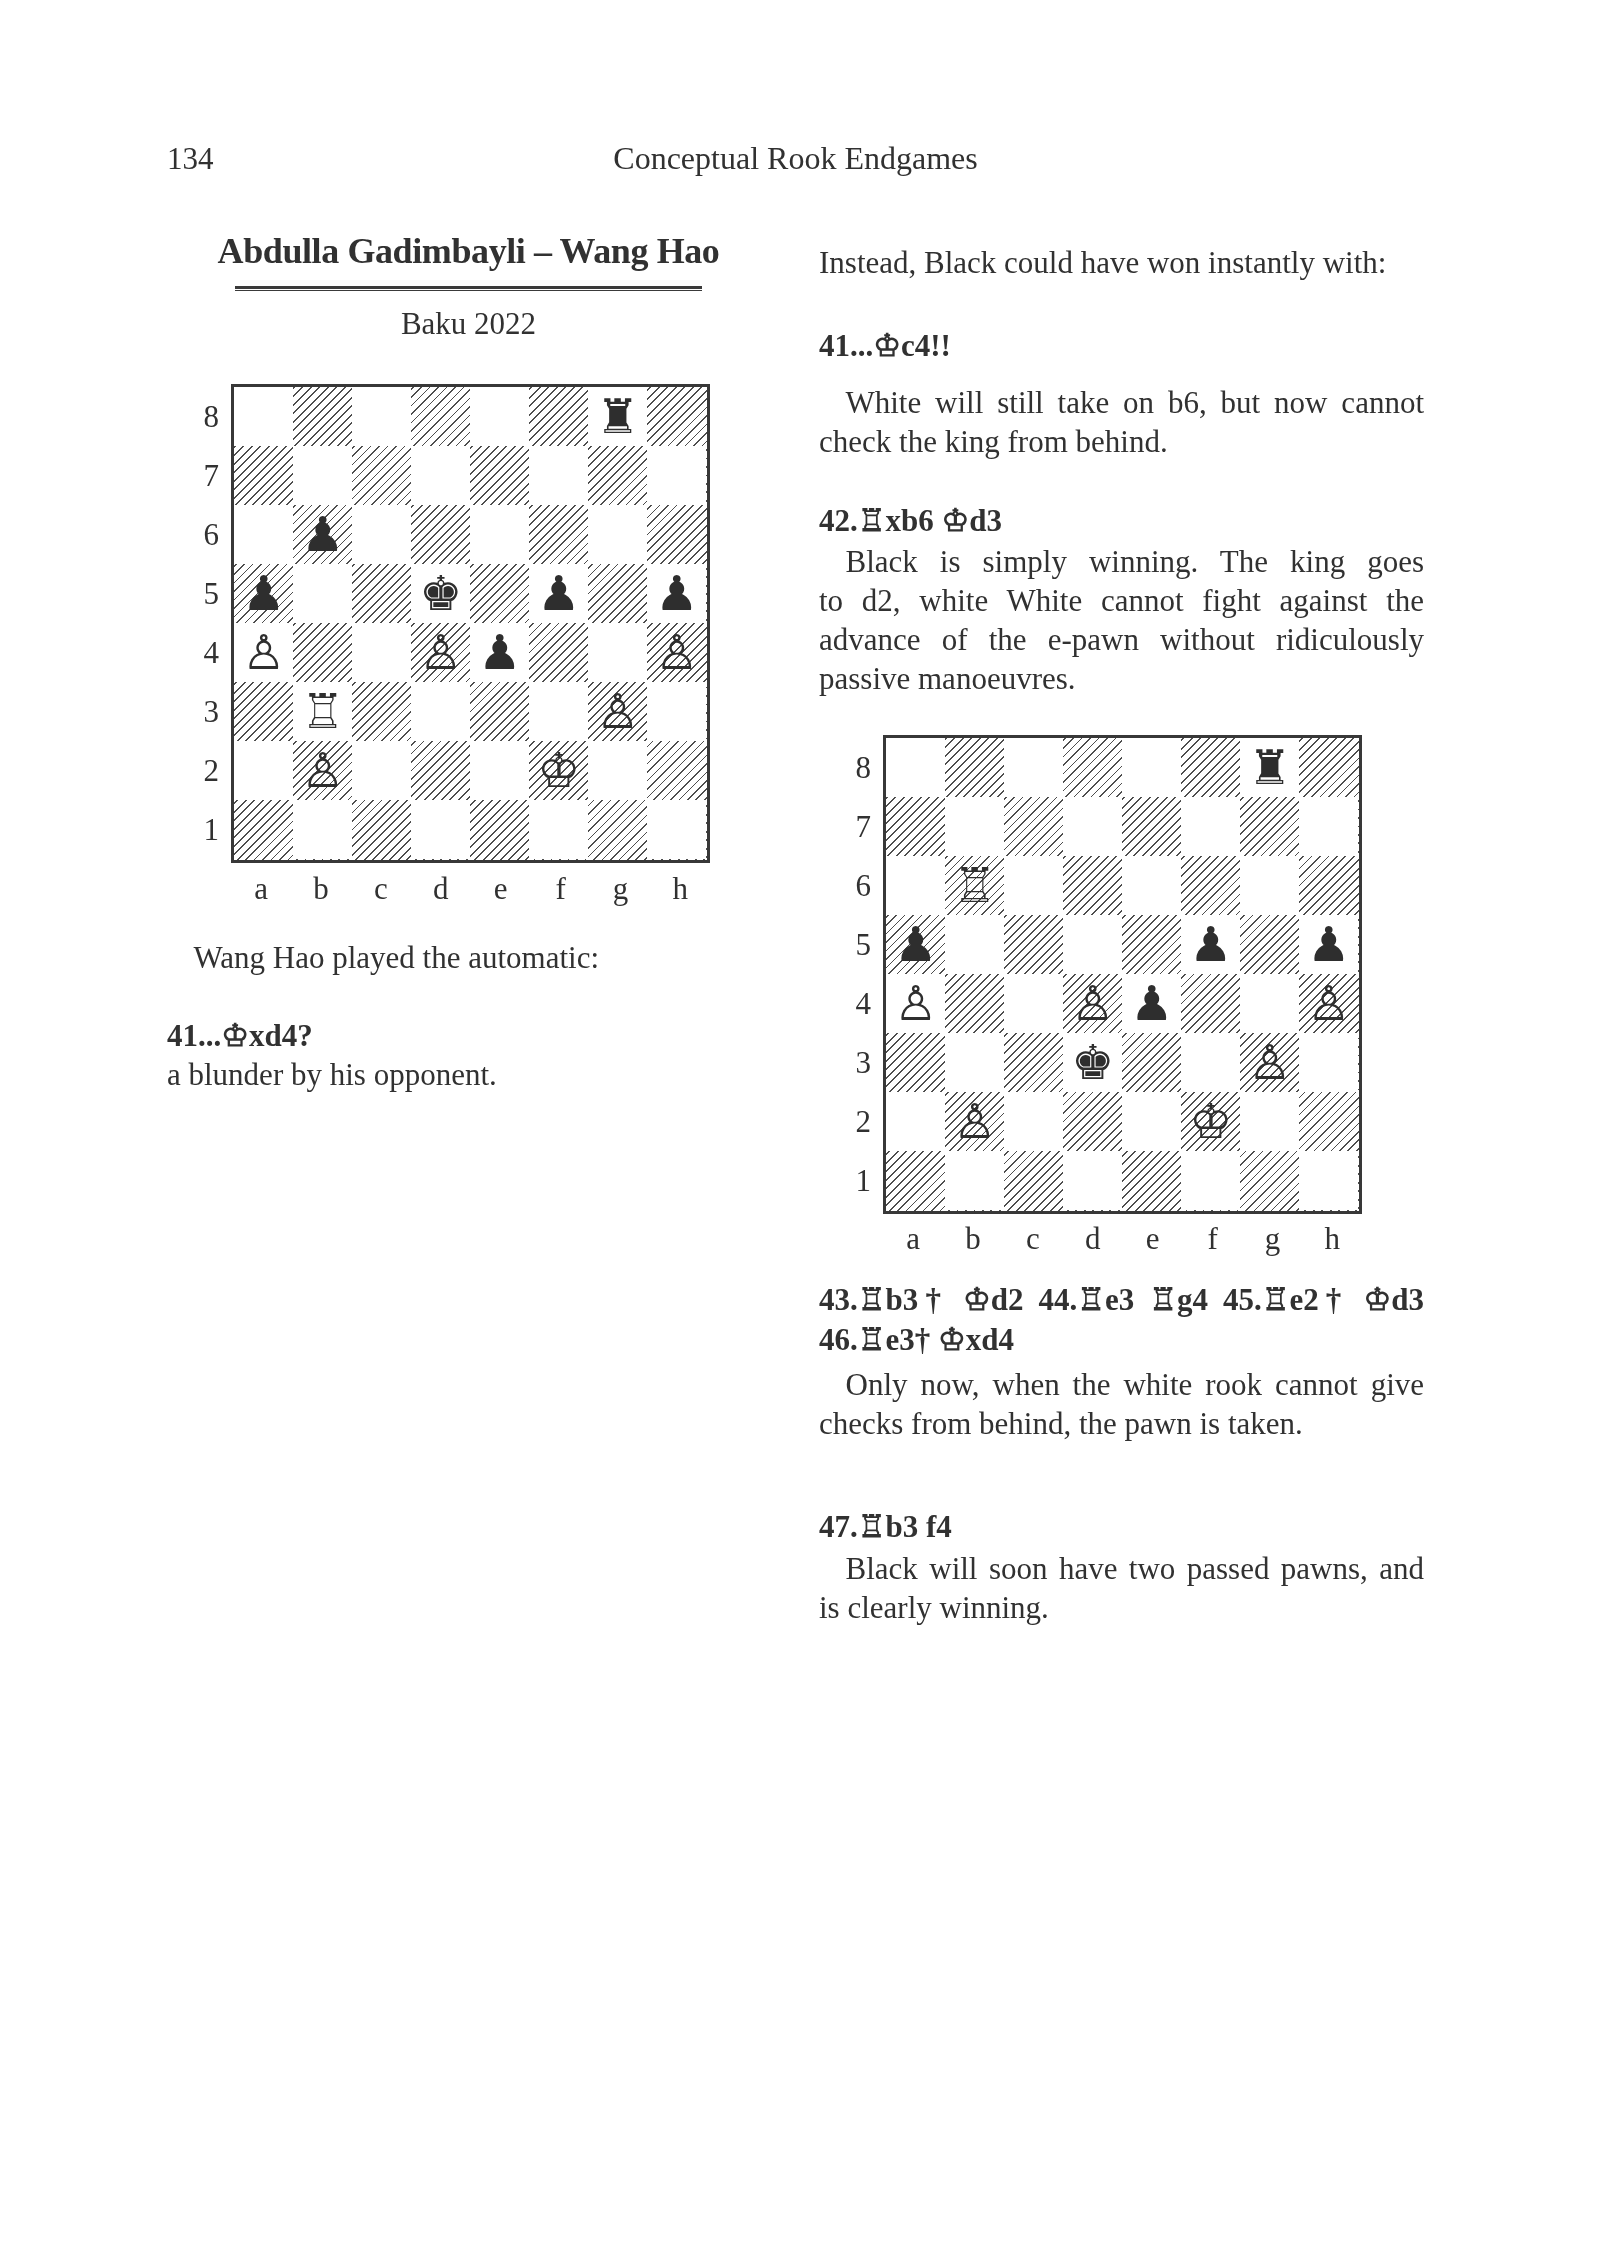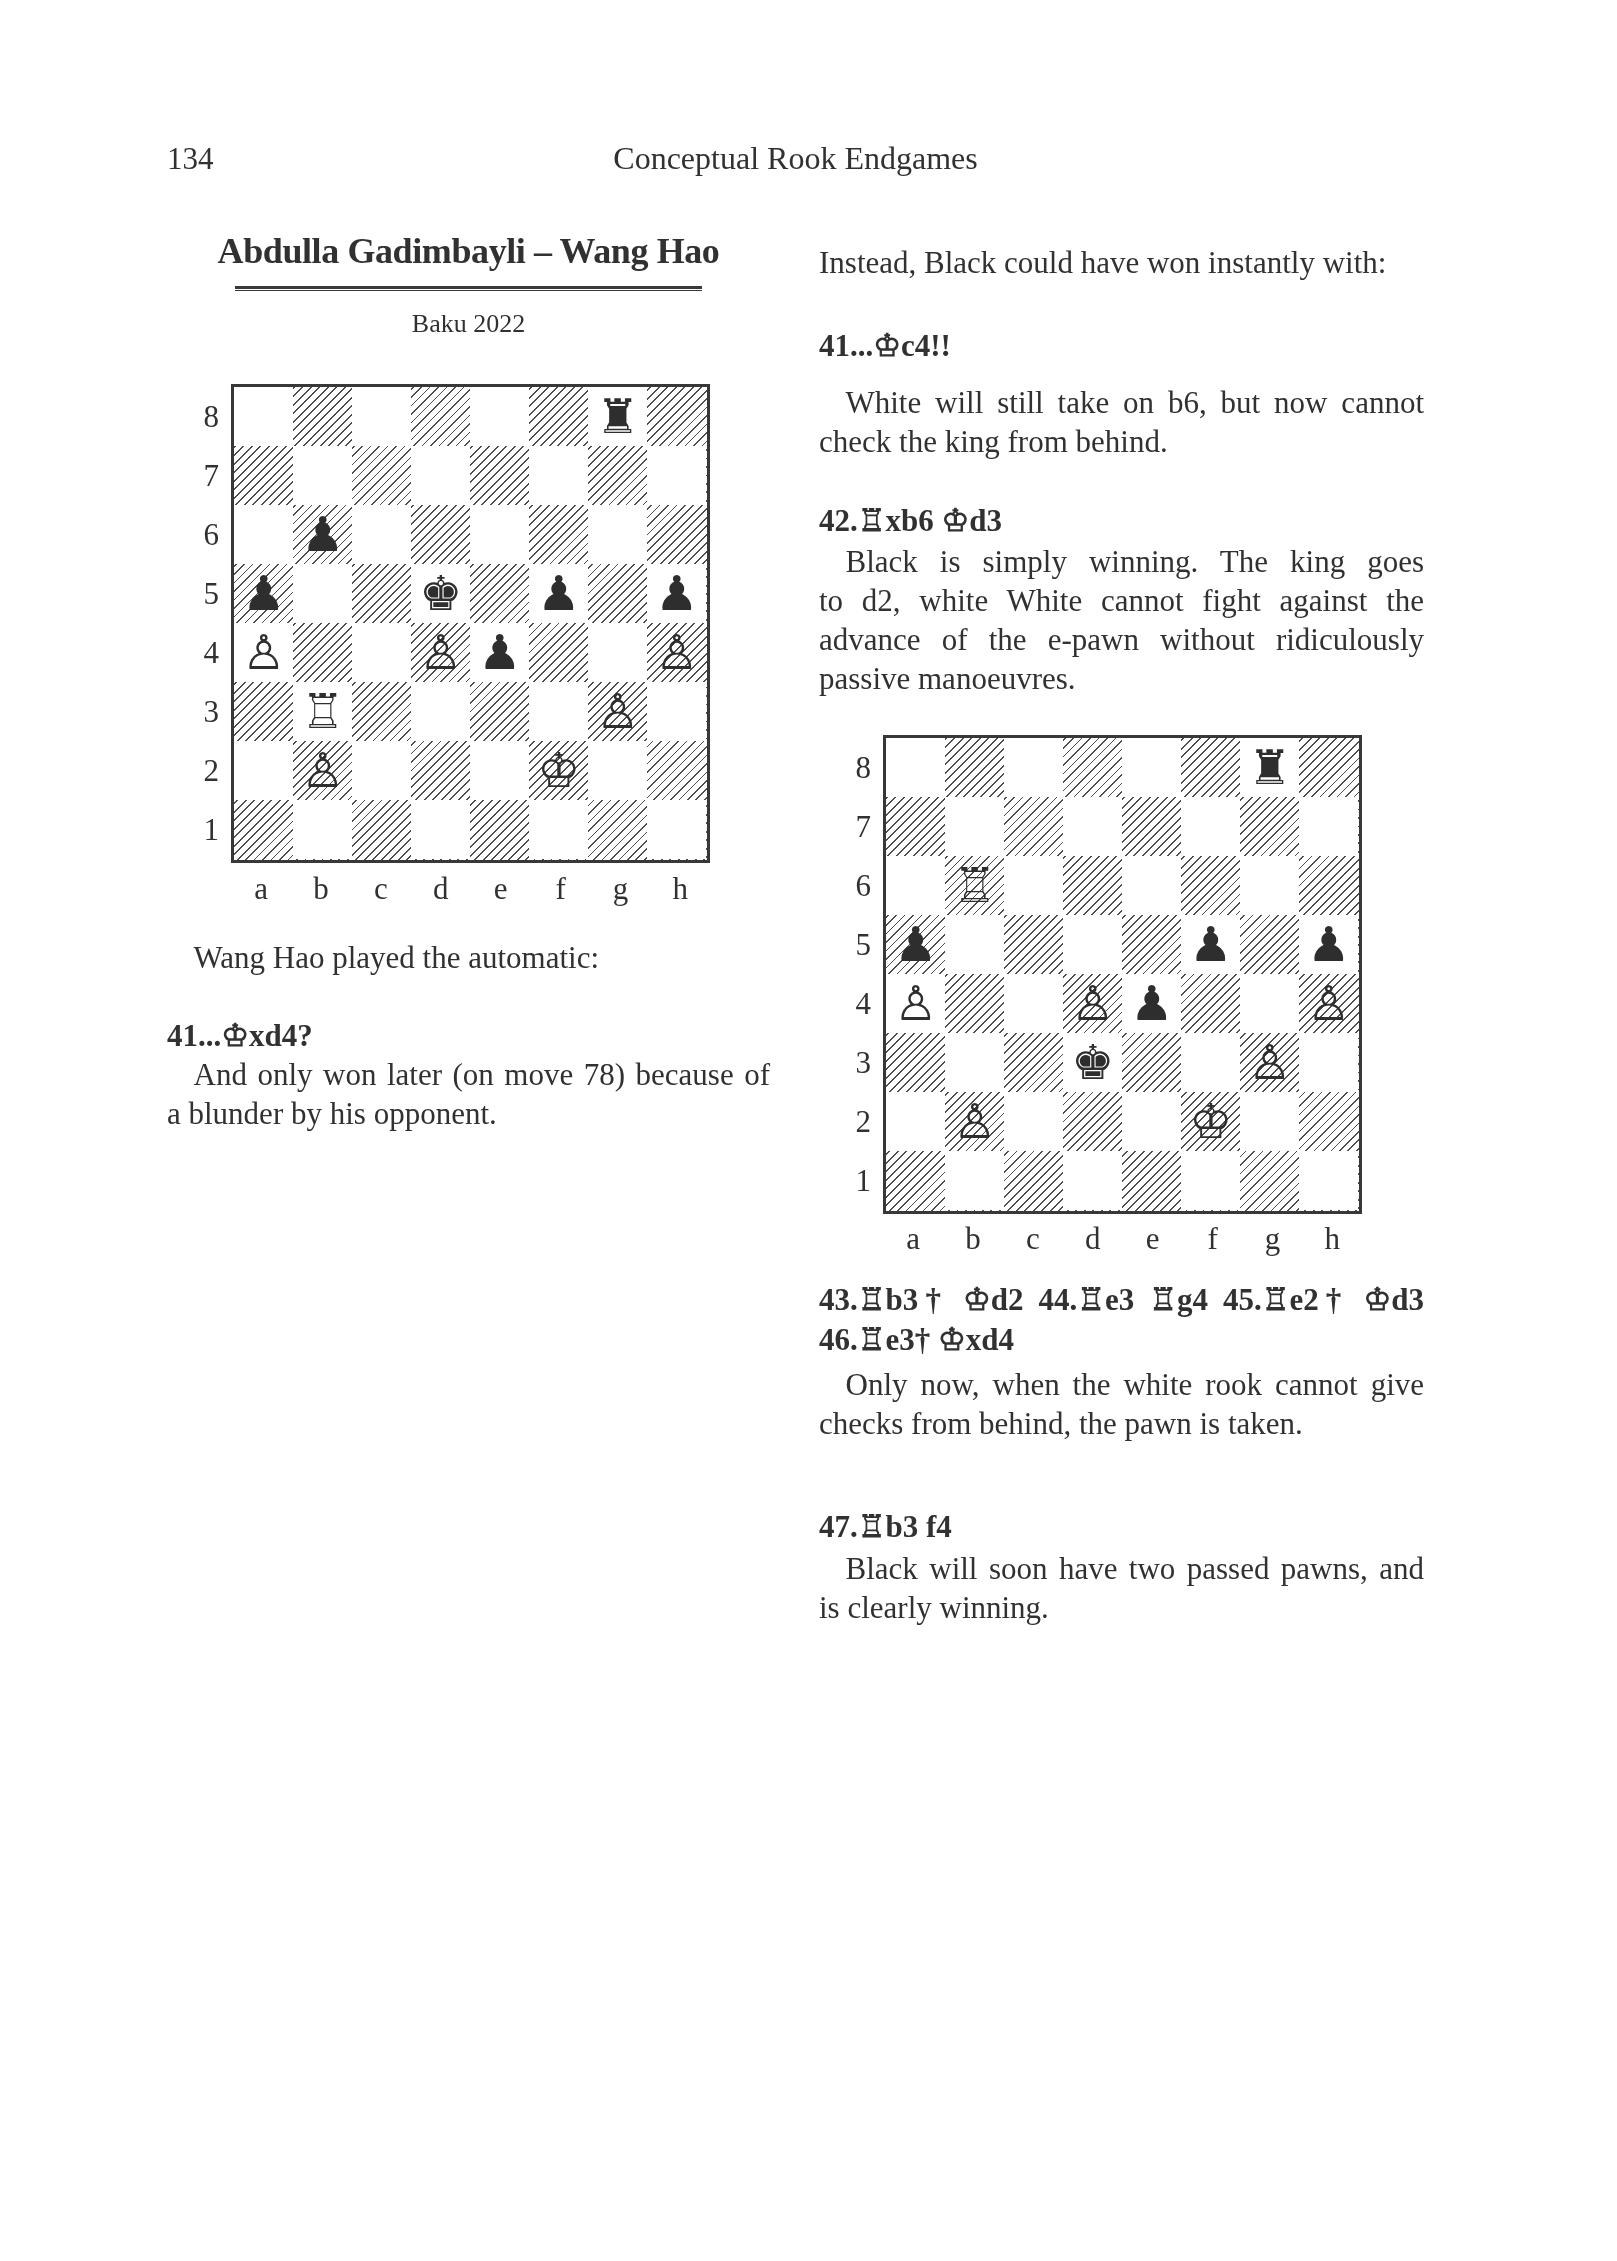--- a/index.html
+++ b/index.html
@@ -17,21 +17,21 @@
   .running { text-align:center; font-size:32px; line-height:39px; }
 
   
   .cols { position:absolute; top:230px; left:167px; width:1257px; display:flex; gap:49px; align-items:flex-start; }
   .colL { width:603px; }
   .colR { width:605px; }
 
   .game-title { font-weight:bold; font-size:36px; line-height:42px; text-align:center; letter-spacing:-0.4px; }
   .rule { width:467px; margin:14px auto 0 auto; height:4.7px; box-sizing:border-box;
           border-top:3.1px solid #3a3a3a; border-bottom:1.6px solid #3a3a3a; }
-  .venue { text-align:center; font-size:26px; line-height:36px; margin-top:15.6px; }
+  .venue { text-align:center; font-size:31px; line-height:36px; margin-top:15.6px; }
 
   
   .body-line, .line { font-size:31px; line-height:39px; }
   .line.jst { text-align:justify; text-align-last:justify; }
   .line.ind, .ind { text-indent:26.5px; }
   .moveline { font-weight:bold; font-size:31px; line-height:39px; }
   .moves-block .line { font-weight:bold; }
 
   .caption { margin-top:31px; }
   .m1 { margin-top:39px; }
@@ -199,21 +199,20 @@
               <div class="flab">e</div>
               <div class="flab">f</div>
               <div class="flab">g</div>
               <div class="flab">h</div>
             </div>
           </div>
         </div>
       <div class="body-line caption ind">Wang Hao played the automatic:</div>
       <div class="moveline m1">41...♔xd4?</div>
       <div class="para">
-          <div class="line jst ind">And only won later (on move 78) because of</div>
           <div class="line">a blunder by his opponent.</div>
         </div>
     </div>
 
     <div class="colR">
       <div class="body-line intro">Instead, Black could have won instantly with:</div>
       <div class="moveline mv41">41...♔c4!!</div>
       <div class="para p1">
           <div class="line jst ind">White will still take on b6, but now cannot</div>
           <div class="line">check the king from behind.</div>

